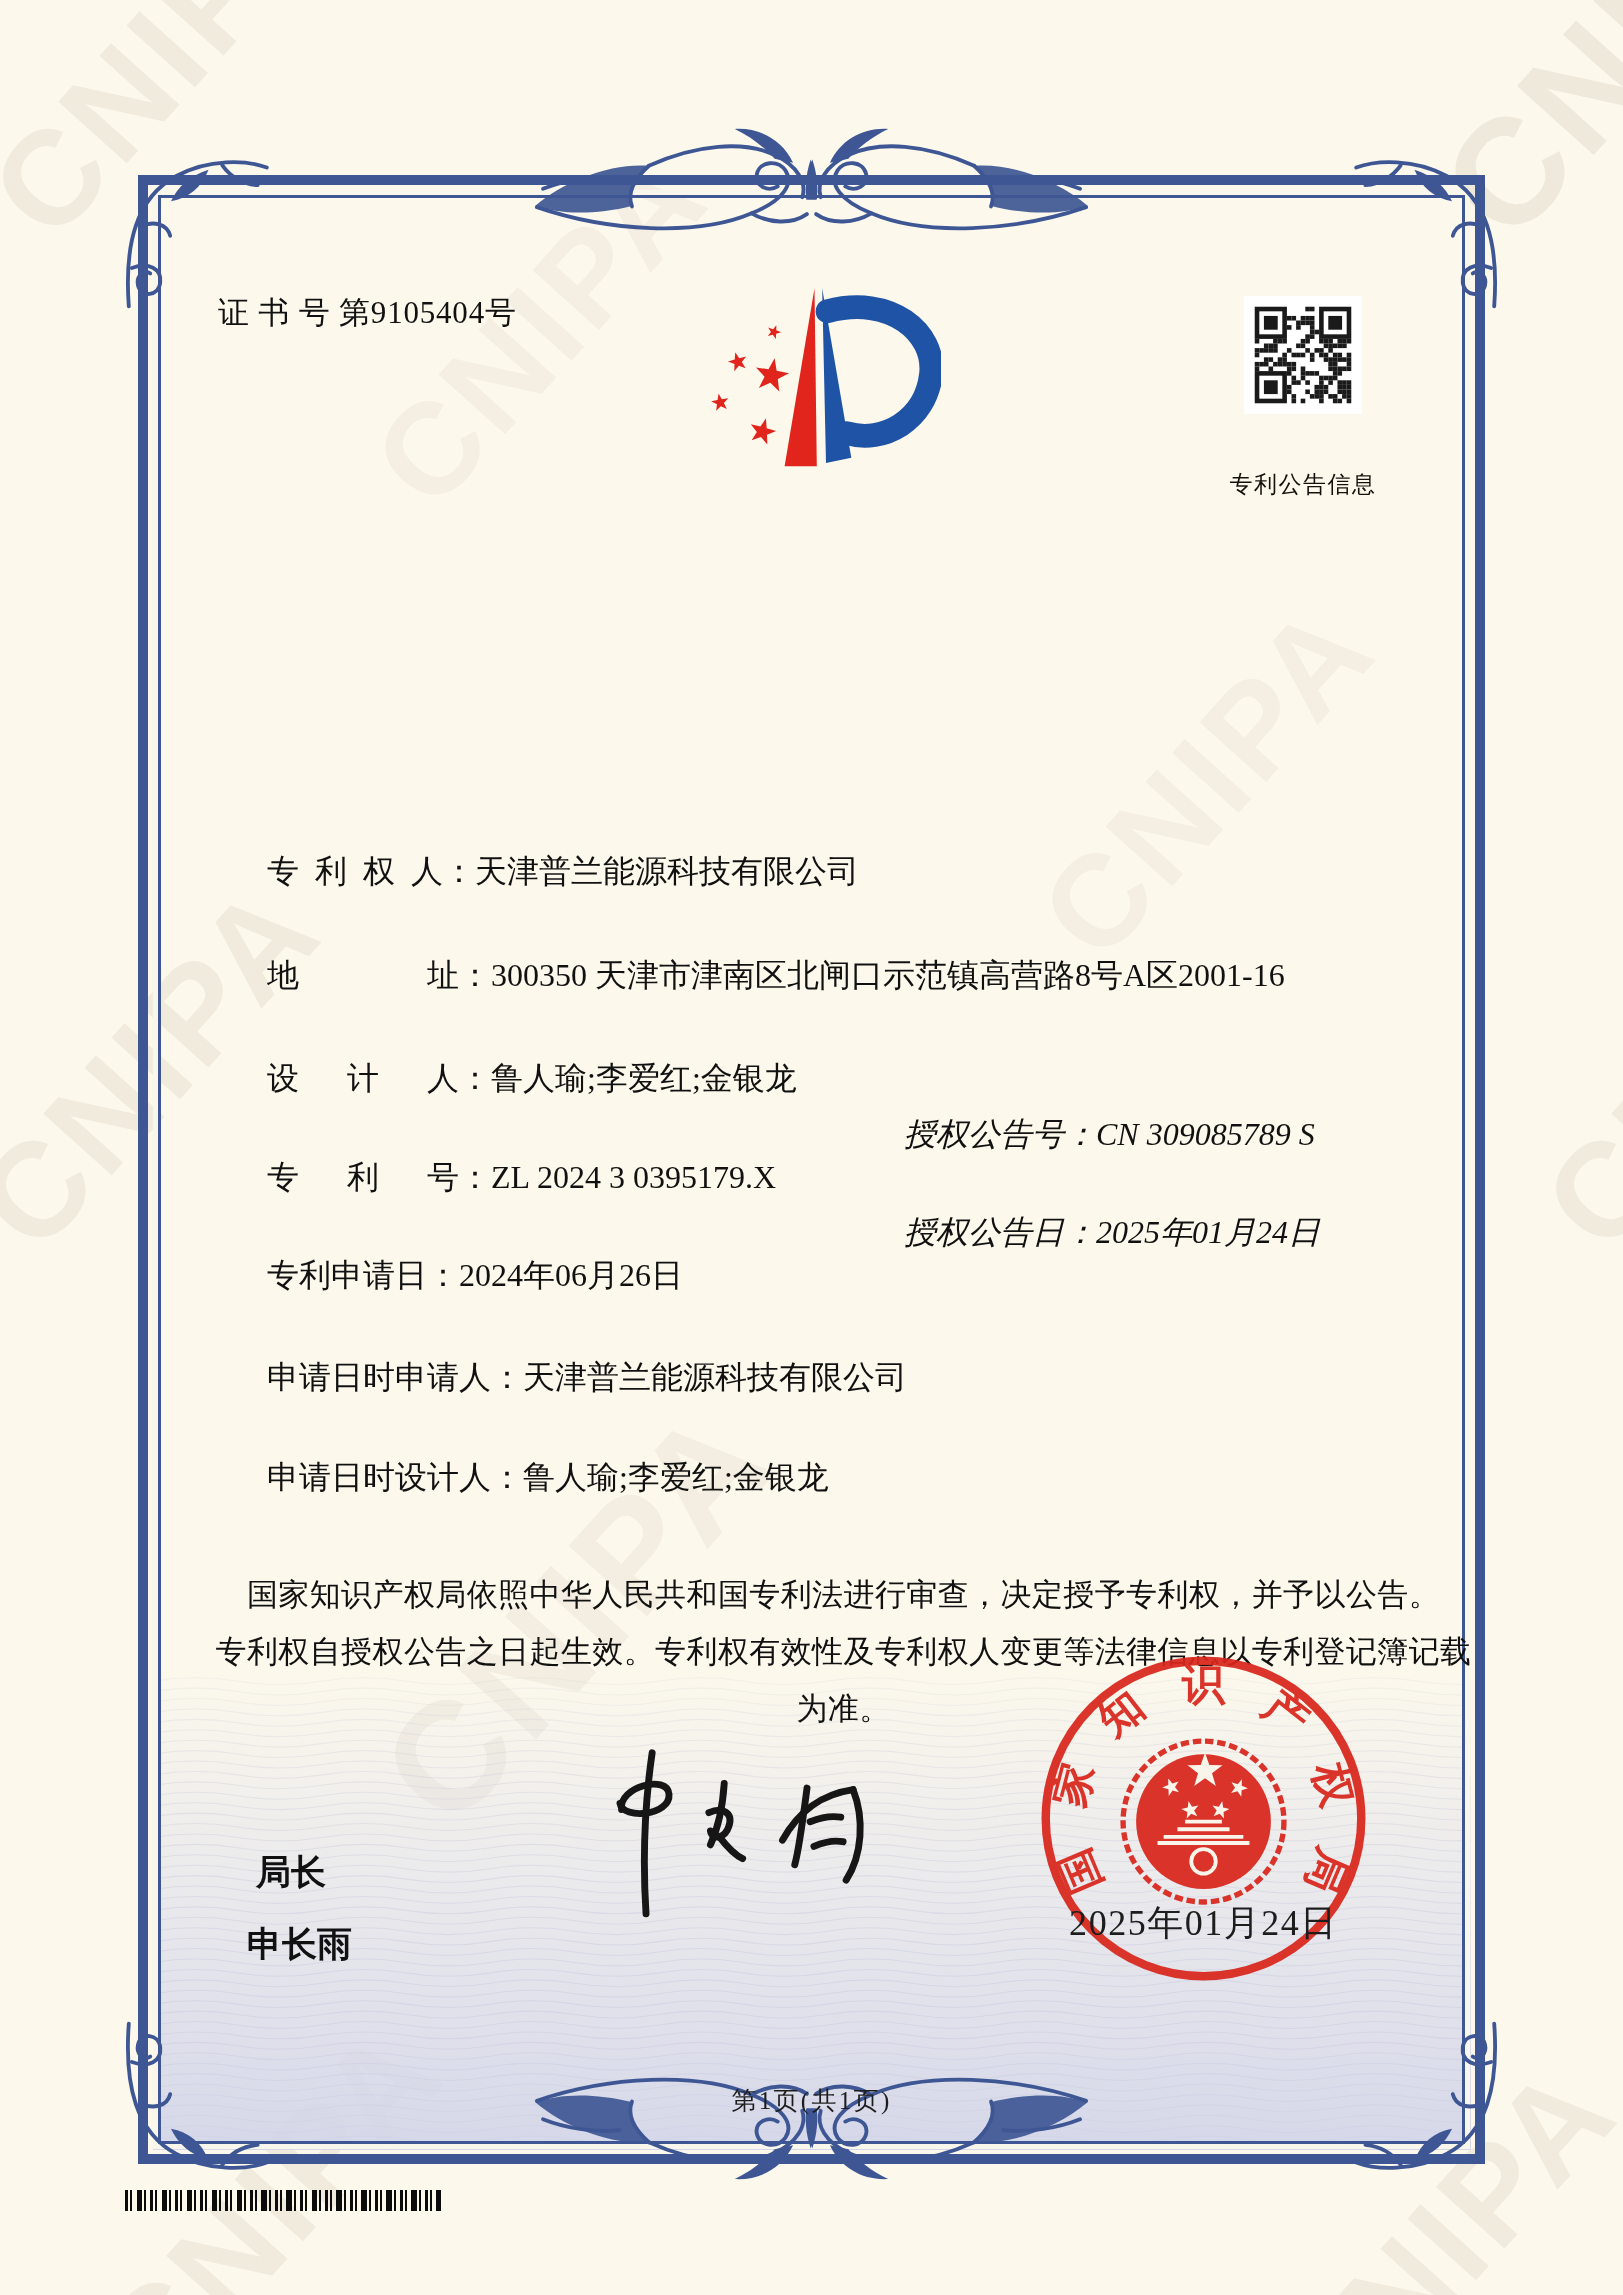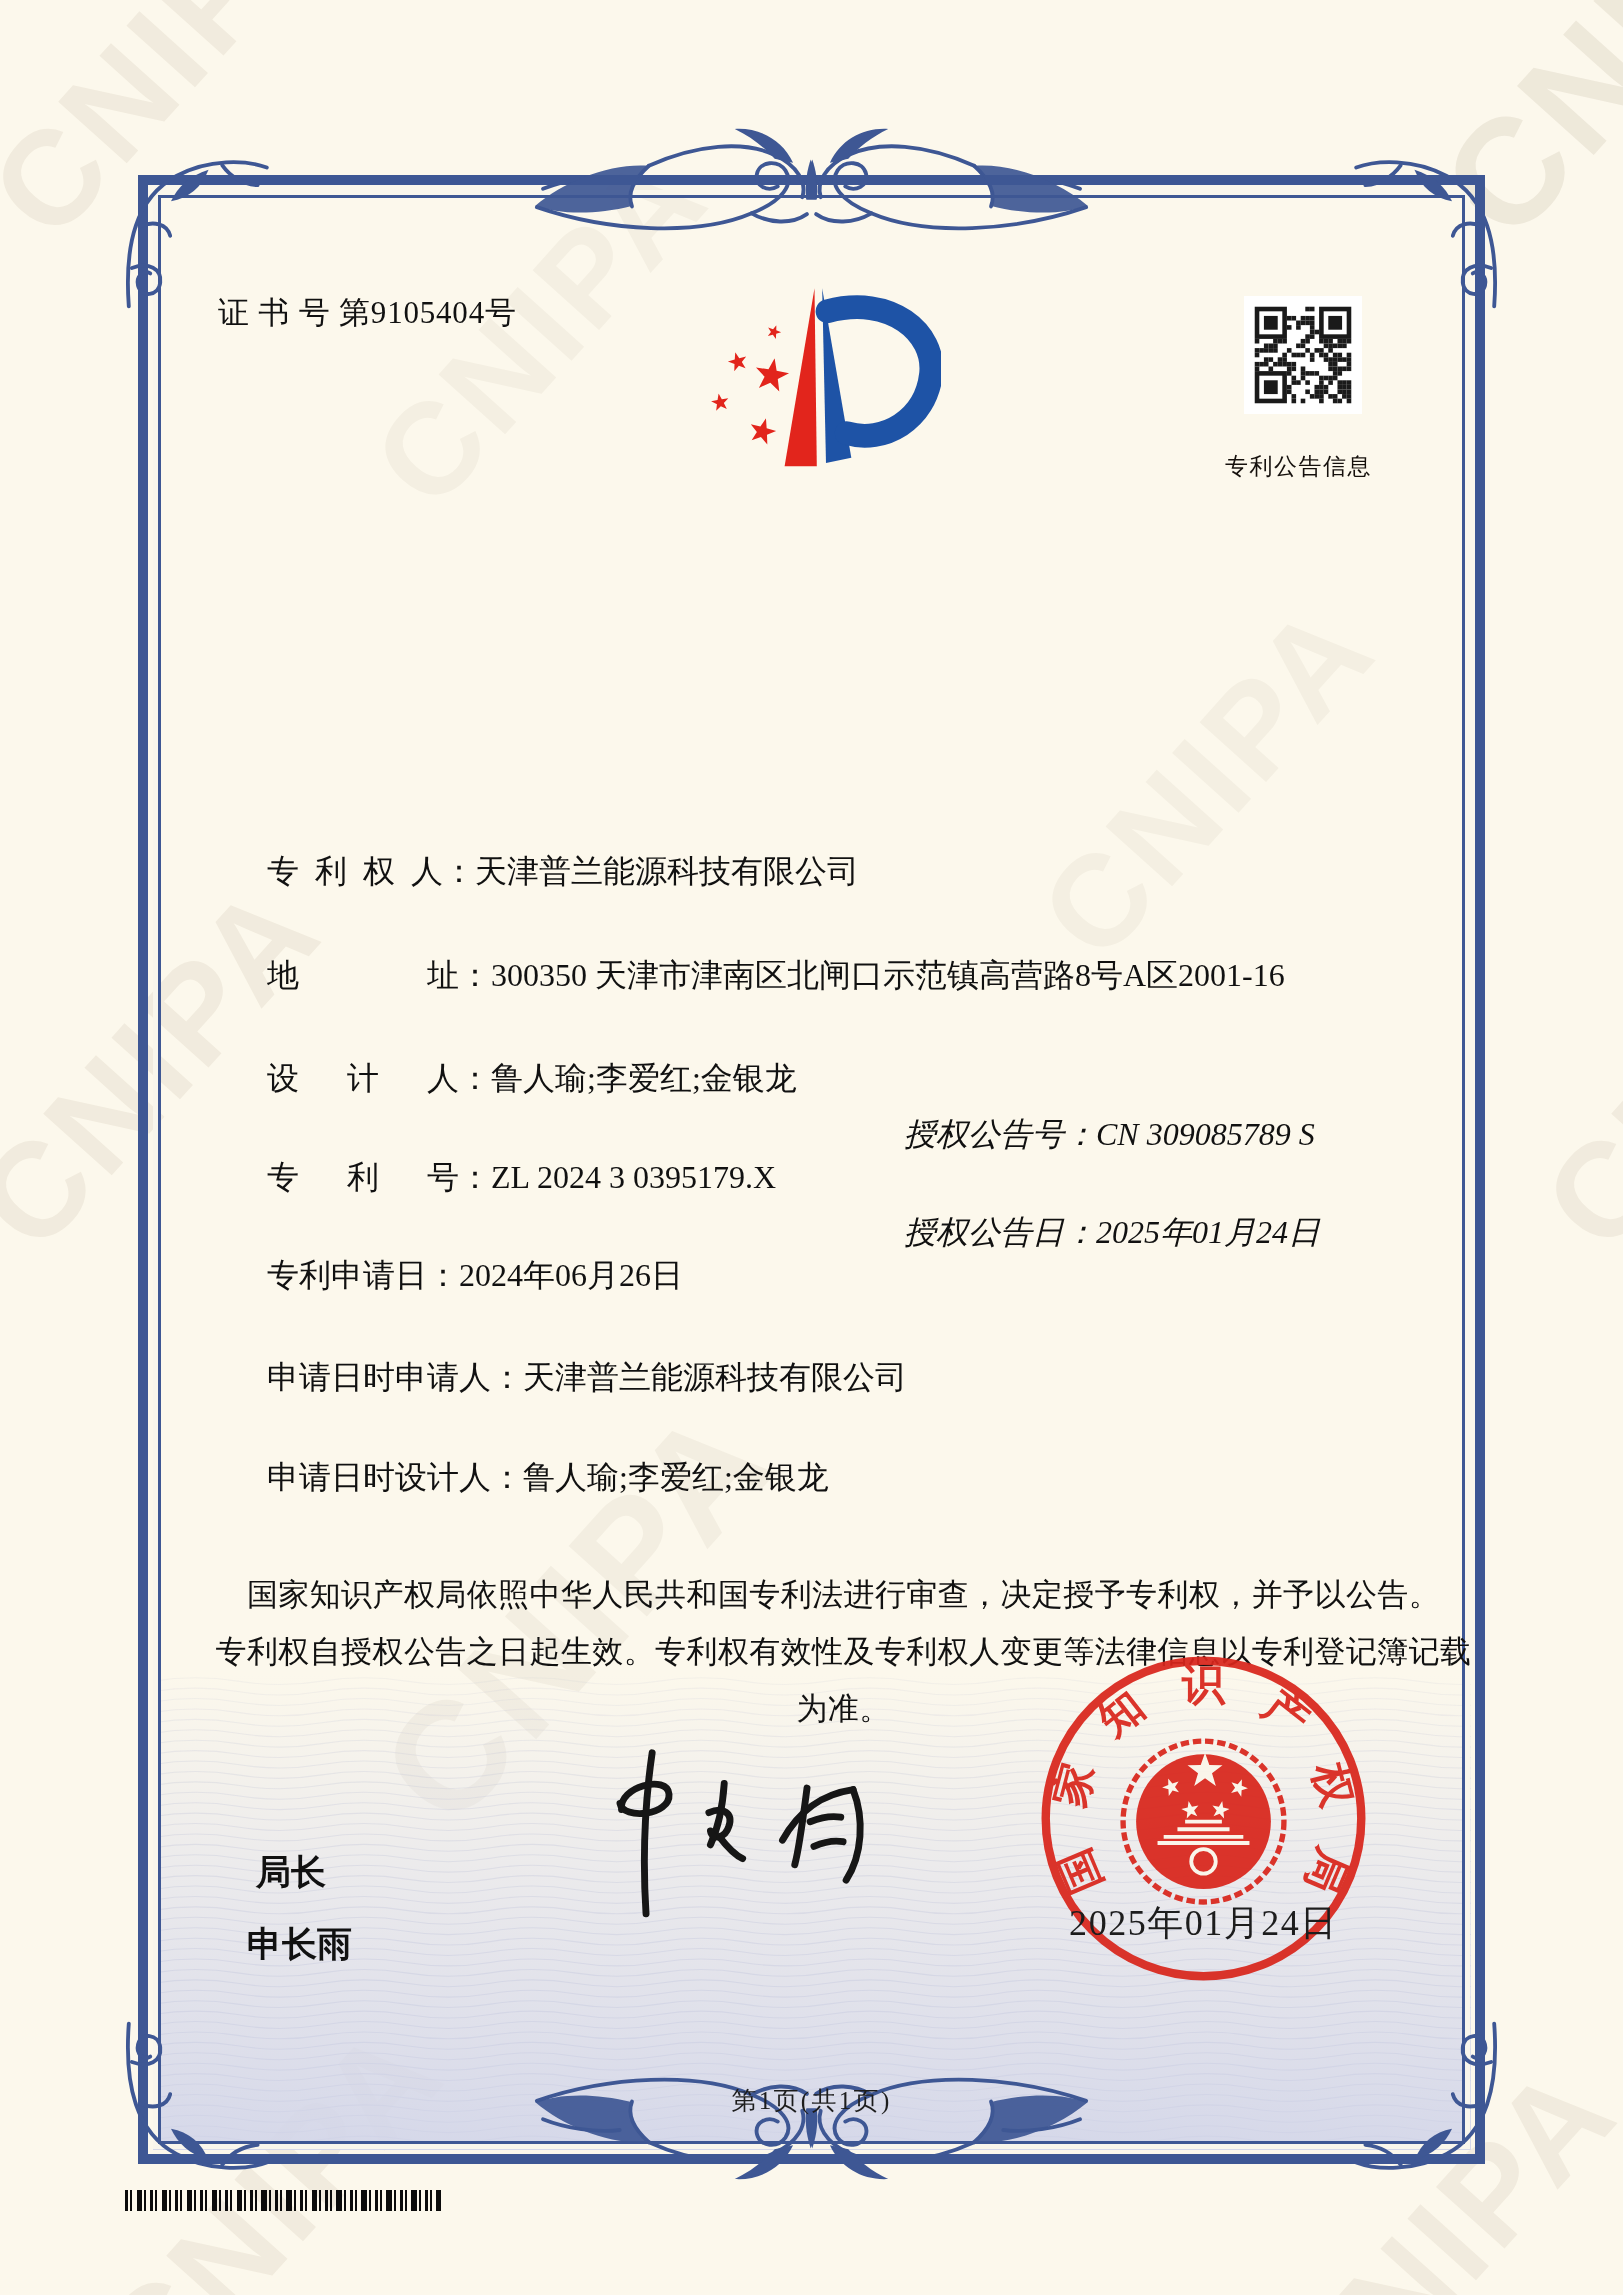--- a/index.html
+++ b/index.html
@@ -25,21 +25,21 @@
   .frame-outer{position:absolute; left:138px; top:175px; width:1347px; height:1989px;
     border:10px solid #3E5794; z-index:3; pointer-events:none; box-sizing:border-box;}
   .frame-inner{position:absolute; left:158px; top:195px; width:1307px; height:1949px;
     border:3.1px solid #3E5794; outline:5.4px solid #F9F6EC; z-index:3; pointer-events:none; box-sizing:border-box;}
   .ornament{position:absolute; z-index:4; pointer-events:none;}
   
   .content{position:absolute; left:0; top:0; width:100%; height:100%; z-index:5;}
   .certno{position:absolute; left:218px; top:292px; font-size:31px; white-space:pre; letter-spacing:0.8px;}
   .logo{position:absolute; left:711px; top:282px;}
   .qr{position:absolute; left:1244px; top:296px; width:118px; height:118px; background:#fff;}
-  .qr-caption{position:absolute; left:1225px; top:451px; width:156px; text-align:left;
+  .qr-caption{position:absolute; left:1225px; top:469px; width:156px; text-align:center;
     font-size:23px; letter-spacing:1.5px; color:#15100c;}
   .title{position:absolute; left:0; top:488px; width:100%; text-align:center;
     font-size:75px; font-weight:bold; letter-spacing:12.3px; white-space:pre;}
   .row{position:absolute; left:219px; width:1250px; font-size:32px; white-space:pre; line-height:43px;}
   .row .col2{position:absolute; left:685px; top:0; white-space:pre;font-style:italic;}
   .statement{position:absolute; left:179px; top:1566px; width:1265px; text-align:center;
     font-size:31px; line-height:57px; letter-spacing:0.4px;margin-left:32px;}
   .officer-title{position:absolute; left:256px; top:1849px; font-size:35px; font-weight:bold;
     font-family:Liberation Mono, monospace;}
   .officer-name{position:absolute; left:247px; top:1921px; font-size:35px; font-weight:bold;

